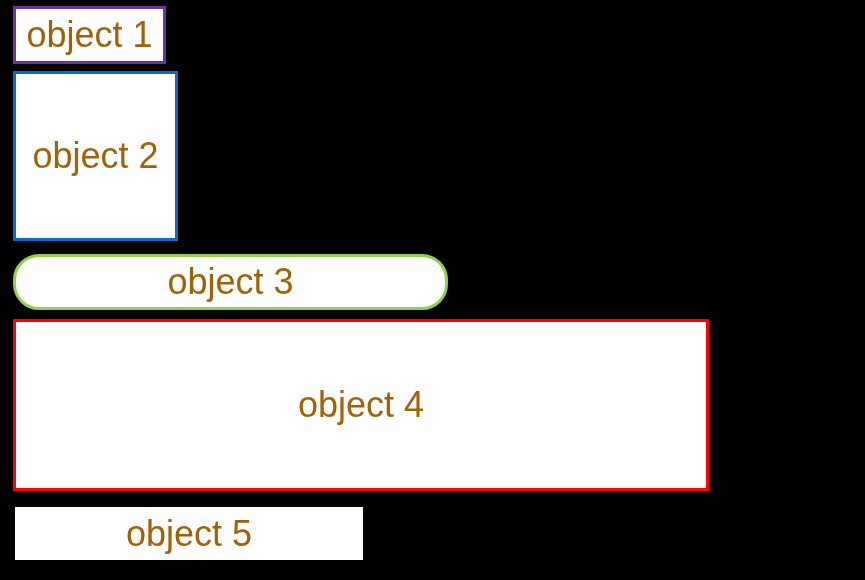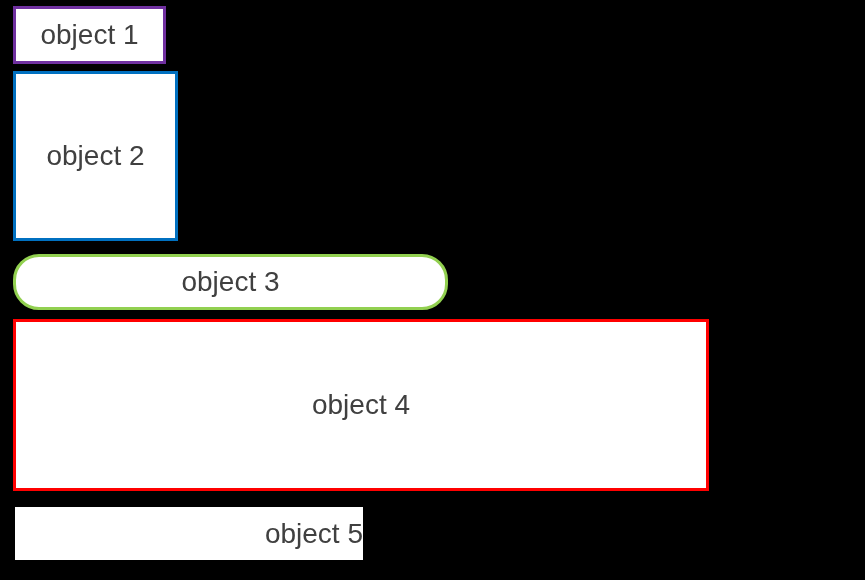--- a/index.html
+++ b/index.html
@@ -21,32 +21,32 @@
     box-sizing: border-box;
     border: 3px solid transparent;
     display: flex;
     align-items: center;
     justify-content: center;
   }
   .obj-box.no-border {
     border: none;
   }
   .obj-label {
-    font-size: 28px;
+    font-size: 36px;
     line-height: 1;
-    color: #404040;
+    color: #a16207;
     white-space: nowrap;
     user-select: none;
   }
   
   .obj-1 { left: 13px; top: 6px;   width: 153px; height: 58px; }
   .obj-2 { left: 13px; top: 71px;  width: 165px; height: 170px; }
   .obj-3 { left: 13px; top: 254px; width: 435px; height: 56px; border-radius: 26px; }
   .obj-4 { left: 13px; top: 319px; width: 696px; height: 172px; }
-  .obj-5 { left: 15px; top: 507px; width: 348px; height: 53px; justify-content: flex-end; }
+  .obj-5 { left: 15px; top: 507px; width: 348px; height: 53px; }
 </style>
 </head>
 <body>
 
 <div class="canvas">
 
   <div class="obj-box obj-1" style="border-color: rgb(112, 48, 160);">
     <span class="obj-label">object 1</span>
   </div>
 

